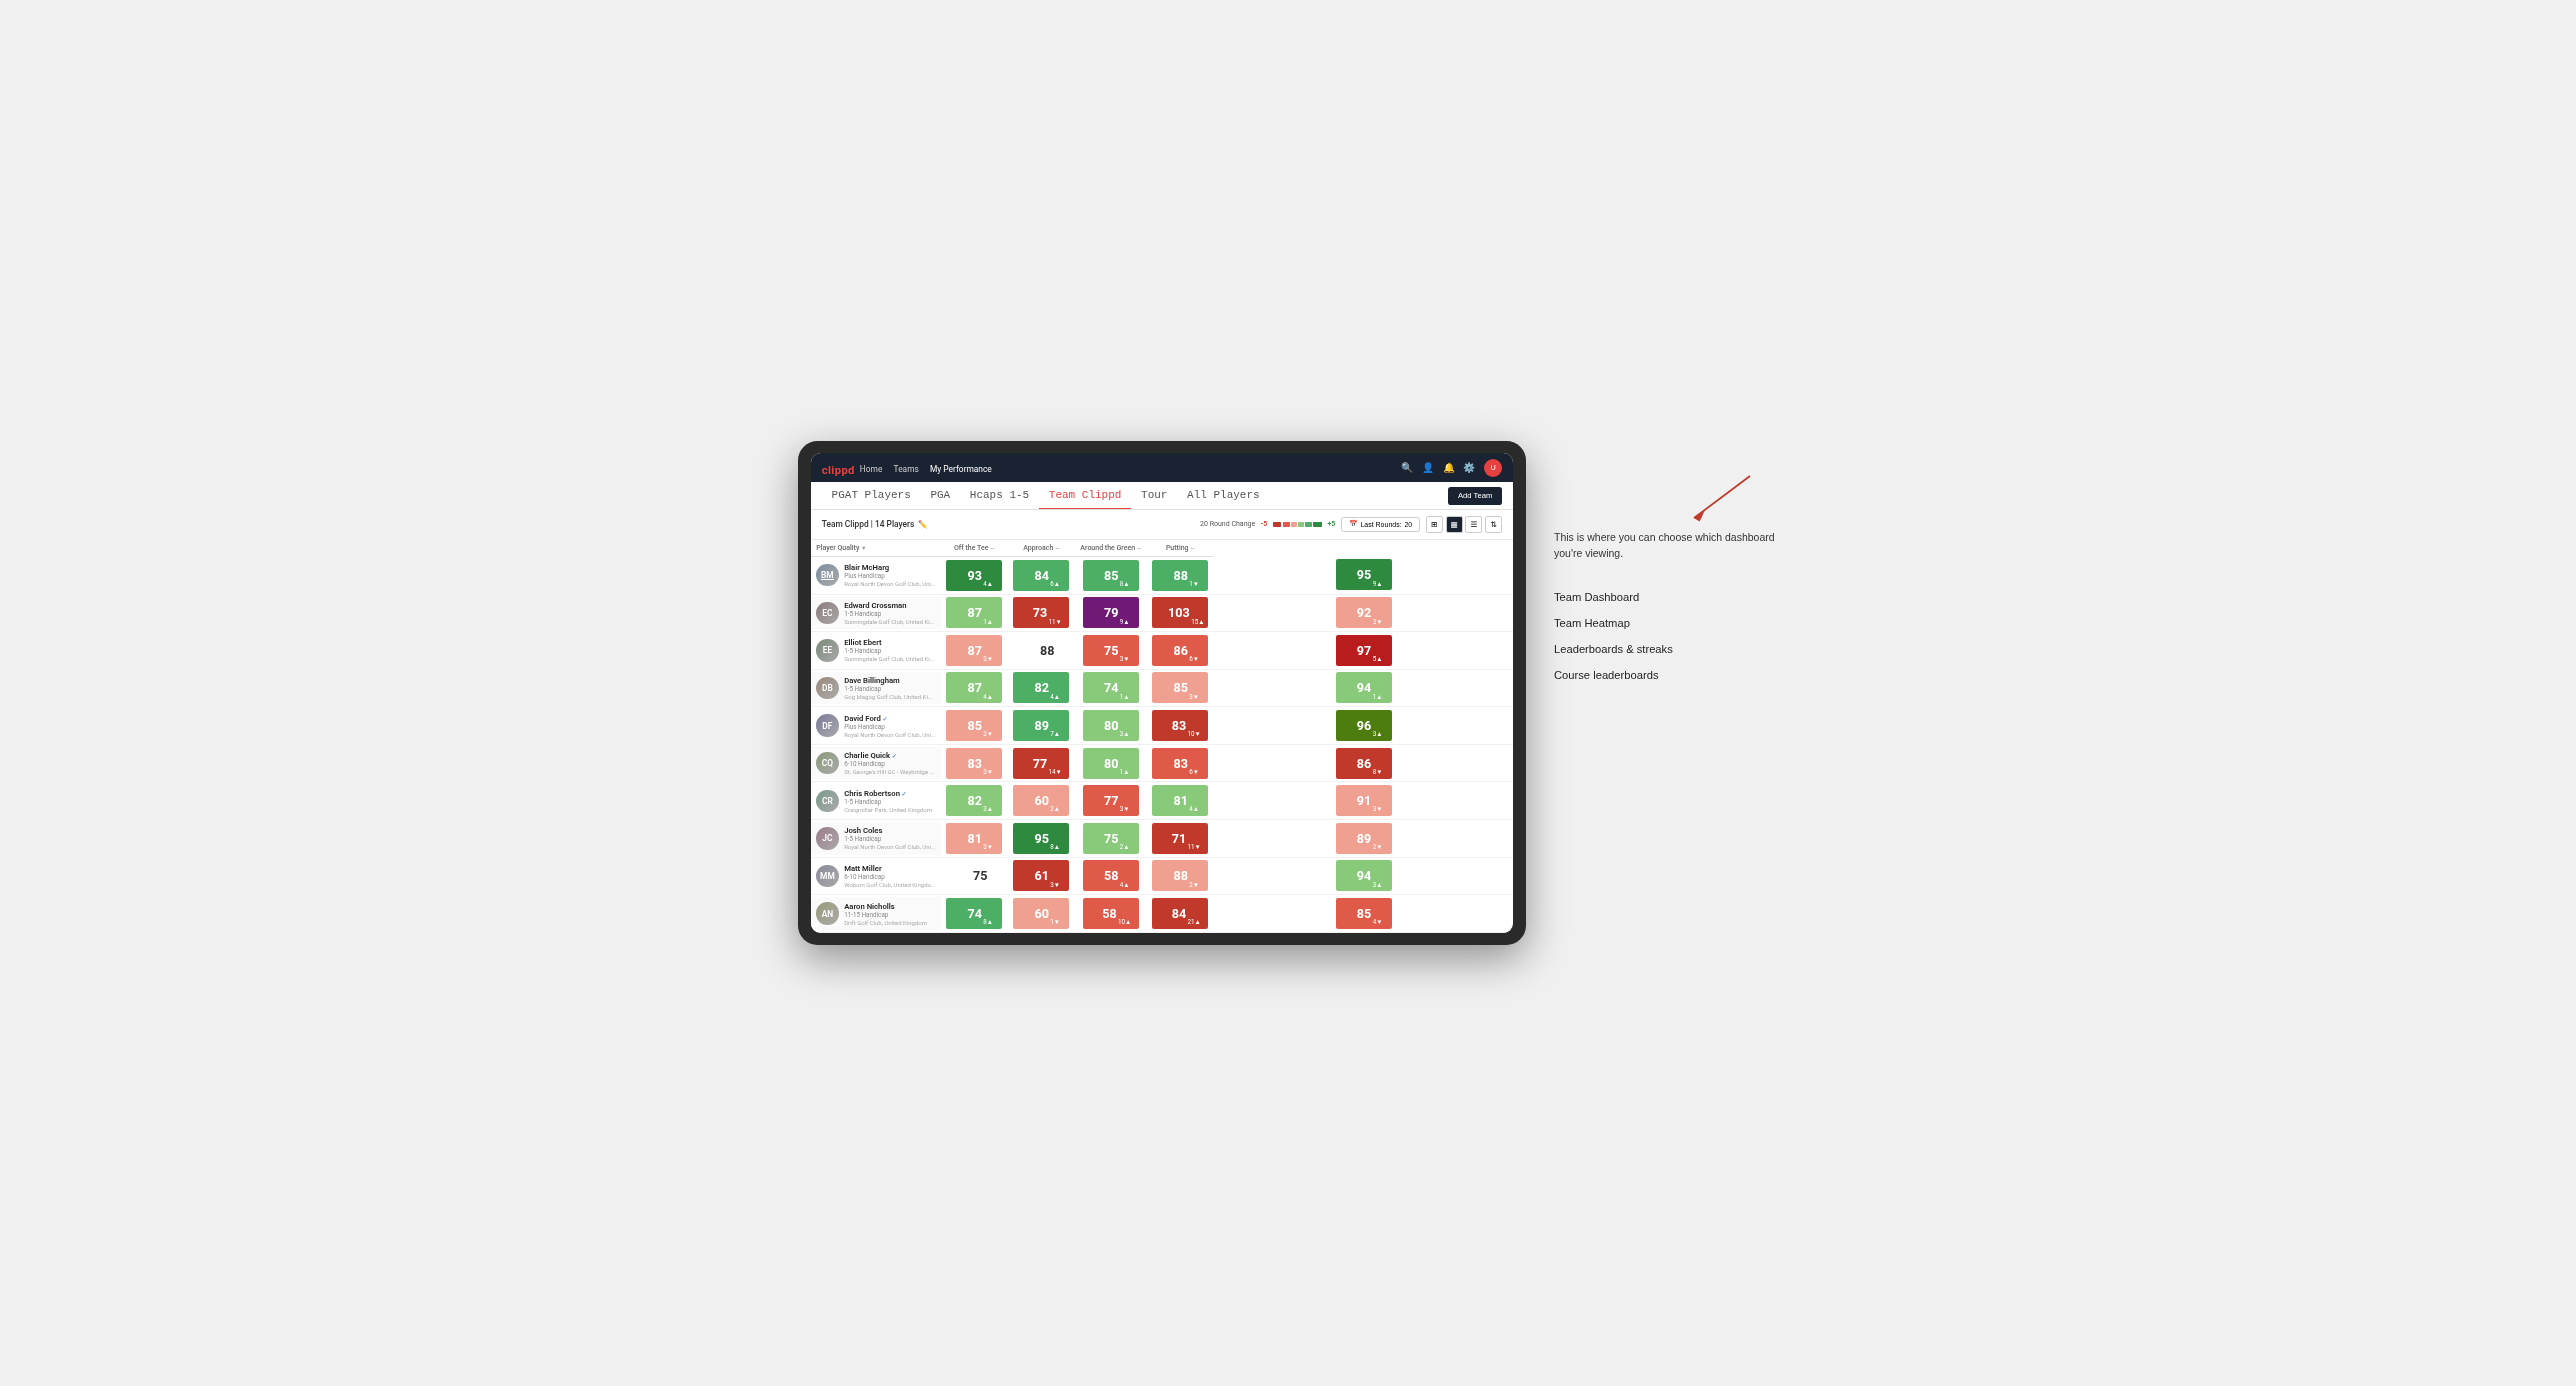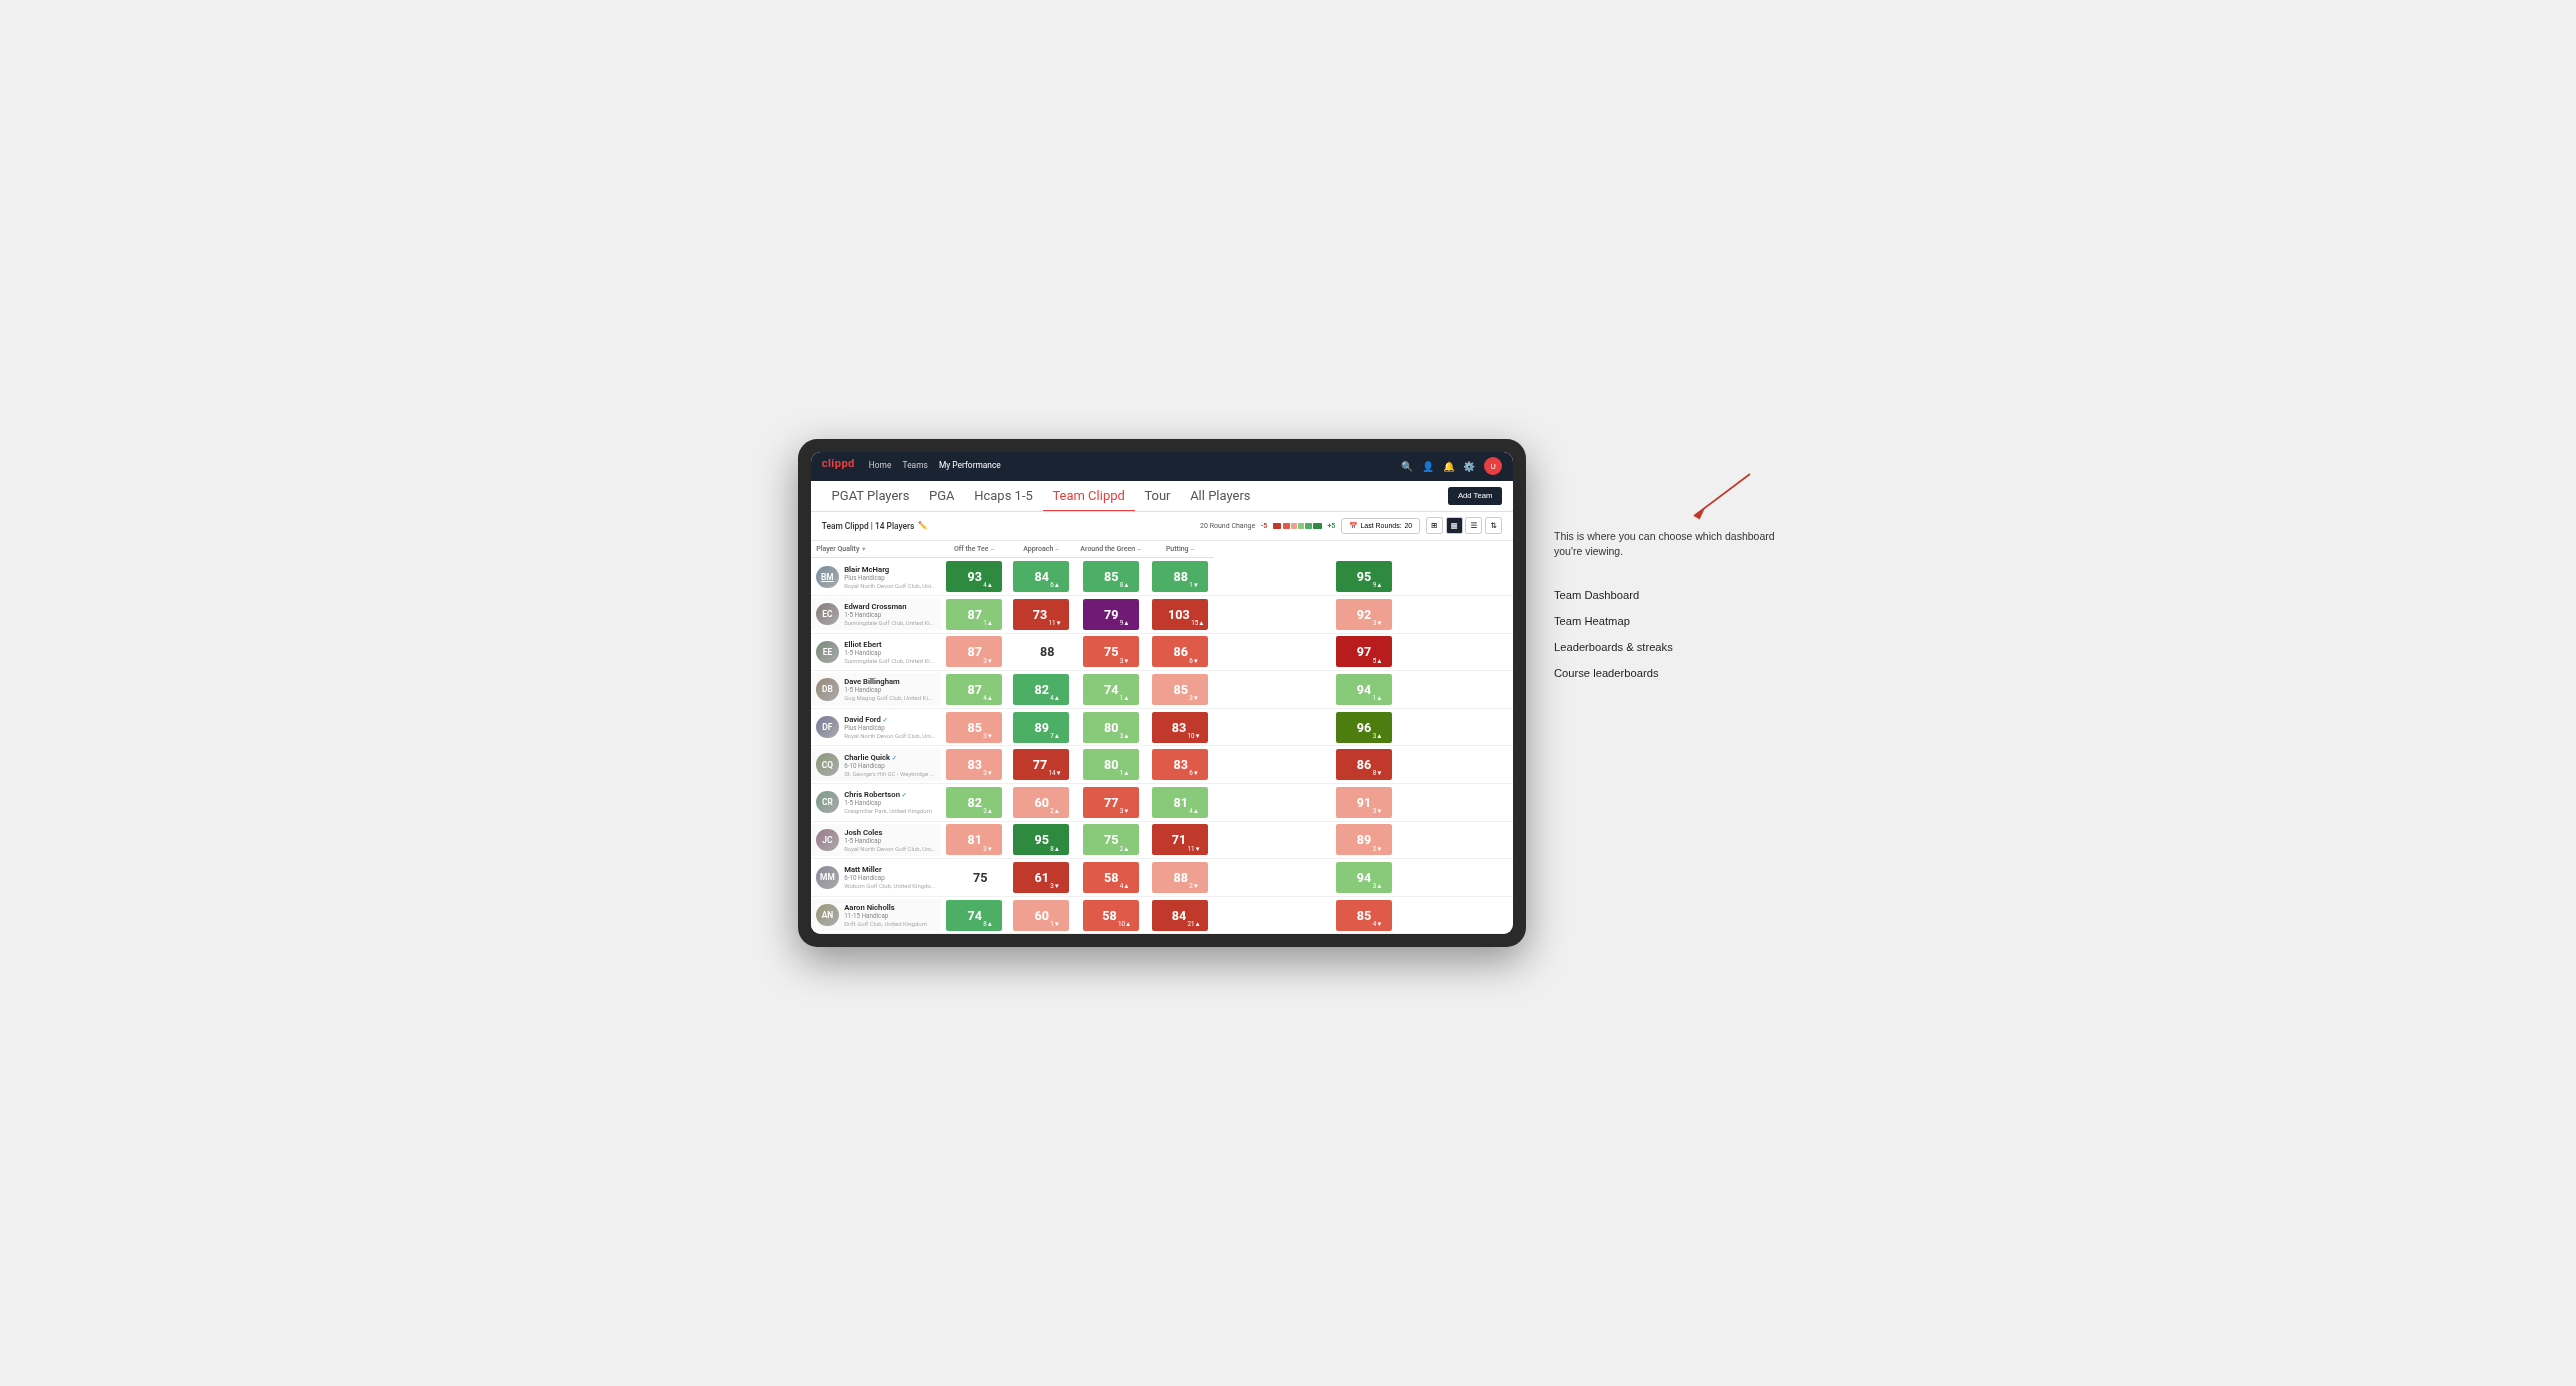--- a/index.html
+++ b/index.html
@@ -34,23 +34,23 @@
     .tablet-screen {
       background: #fff;
       border-radius: 9.8px;
       overflow: hidden;
     }
 
     
     .nav-bar {
       background: #1a2332;
       display: flex;
-      align-items: flex-start;
+      align-items: flex-end;
       padding: 5.6px 11.2px;
-      gap: 14px;
+      gap: 5px;
     }
 
     .nav-logo {
       color: #e84040;
       font-weight: 700;
       font-size: 11.2px;
       letter-spacing: 0.4px;
     }
 
     .nav-links {
@@ -100,24 +100,25 @@
       background: #fff;
       border-bottom: 0.7px solid #e0e0e0;
       display: flex;
       align-items: center;
       padding: 0 11.2px;
       gap: 0;
     }
 
     .sub-nav-tab {
       padding: 7px 9.8px;
-      font-size: 13px;
+      font-size: 11px;
       color: #555;
       cursor: pointer;
       border-bottom: 1.4px solid transparent;
+      font-family: Liberation Mono, monospace;
     }
 
     .sub-nav-tab.active {
       color: #e84040;
       border-bottom: 1.4px solid #e84040;
     }
 
     .add-team-btn {
       margin-left: auto;
       background: #1a2332;

